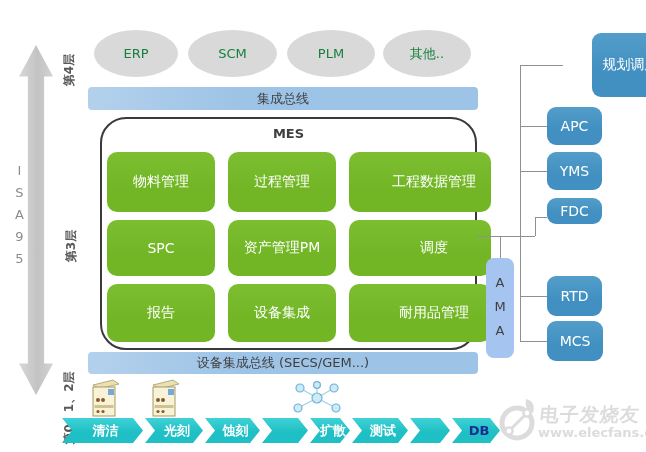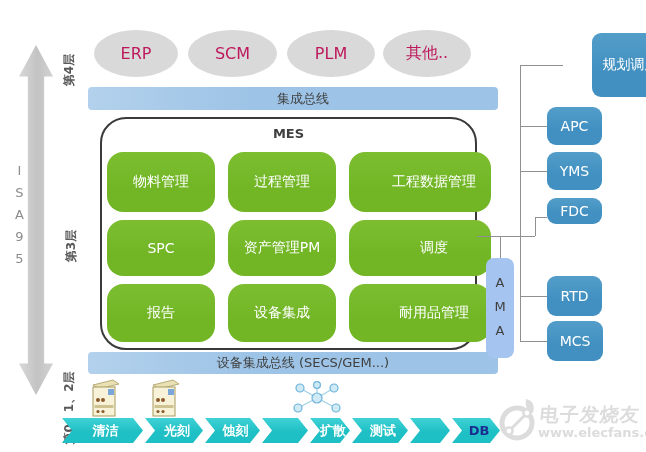--- a/index.html
+++ b/index.html
@@ -27,41 +27,41 @@
     position:absolute; height:16px; line-height:16px; text-align:center;
     transform:rotate(-90deg); font-size:12px; font-weight:bold; color:#595959; white-space:nowrap;
   }
   #layer4{left:39px; top:62px; width:60px;}
   #layer3{left:41px; top:238px; width:60px;}
   #layer012{left:24px; top:400px; width:90px;}
   
   .ellipse{
     position:absolute; top:30px; height:47px; border-radius:50%;
     background:var(--ellipse-gray); display:flex; align-items:center; justify-content:center;
-    font-size:16px; color:#be185d;
+    font-size:13px; color:#15803d;
   }
   
   .bus{
     position:absolute; left:88px; width:390px; border-radius:4px;
     background:linear-gradient(90deg,#b3d1ec,var(--bus-blue) 40%);
     display:flex; align-items:center; justify-content:center;
-    font-size:13px; color:#3f3f3f;padding-left:20px;
+    font-size:13px; color:#3f3f3f;
   }
   #bus-top{top:87px; height:23px;}
   #bus-bottom{top:352px; height:22px;}
   
   #mes-box{
     position:absolute; left:100px; top:117px; width:377px; height:233px;
     background:#fff; border:2.5px solid #3a3a3a; border-radius:26px; box-sizing:border-box;
   }
   #mes-title{position:absolute; left:0; top:7px; width:100%; text-align:center;
     font-size:13px; font-weight:bold; color:#3f3f3f;}
   .module{
     position:absolute; background:linear-gradient(180deg,#7cbe30,var(--green) 60%);
-    border-radius:16px; display:flex; align-items:center; justify-content:center;
+    border-radius:10px; display:flex; align-items:center; justify-content:center;
     color:#fff; font-size:14px; white-space:nowrap;
   }
   .mc1{left:5px; width:108px;} .mc2{left:126px; width:108px;} .mc3{left:247px; width:114px;padding-left:28px;}
   .mr1{top:33px; height:60px;} .mr2{top:101px; height:56px;} .mr3{top:165px; height:58px;}
   
   #flow{position:absolute; left:62px; top:418px; width:438px; height:25px; display:flex; gap:2px;}
   .chev{
     height:25px; background:linear-gradient(180deg,#3fd2d6,var(--chevron-teal) 55%);
     clip-path:polygon(0 0,calc(100% - 10px) 0,100% 50%,calc(100% - 10px) 100%,0 100%,10px 50%);
     display:flex; align-items:center; justify-content:center;

